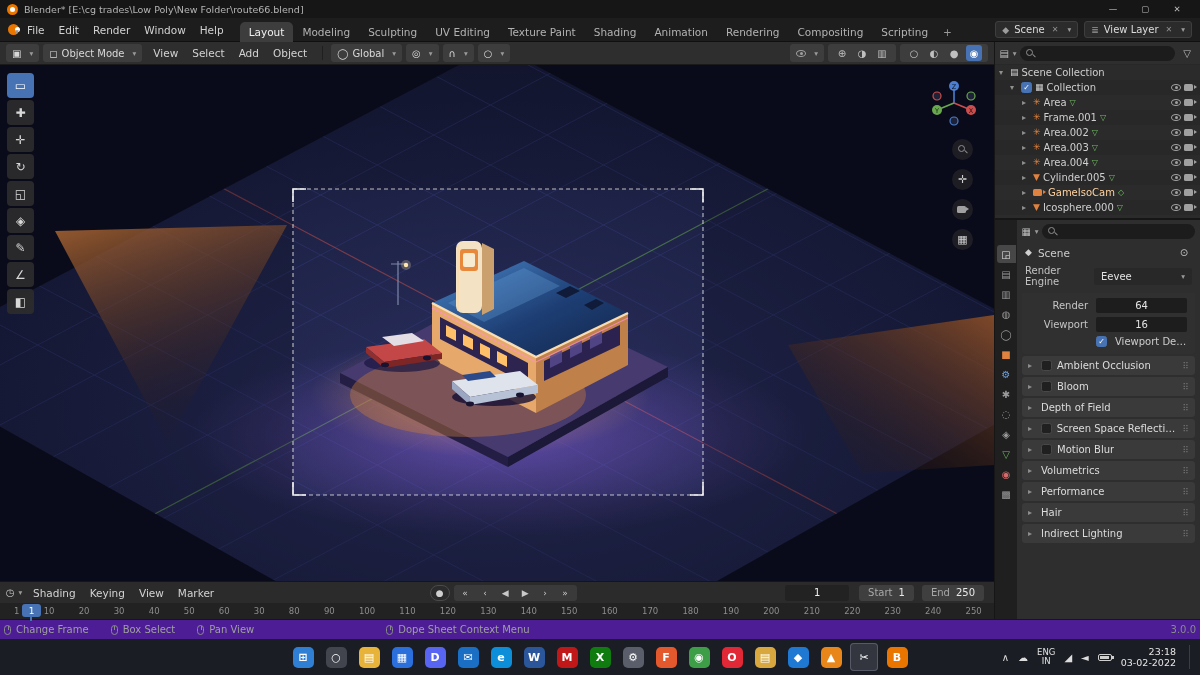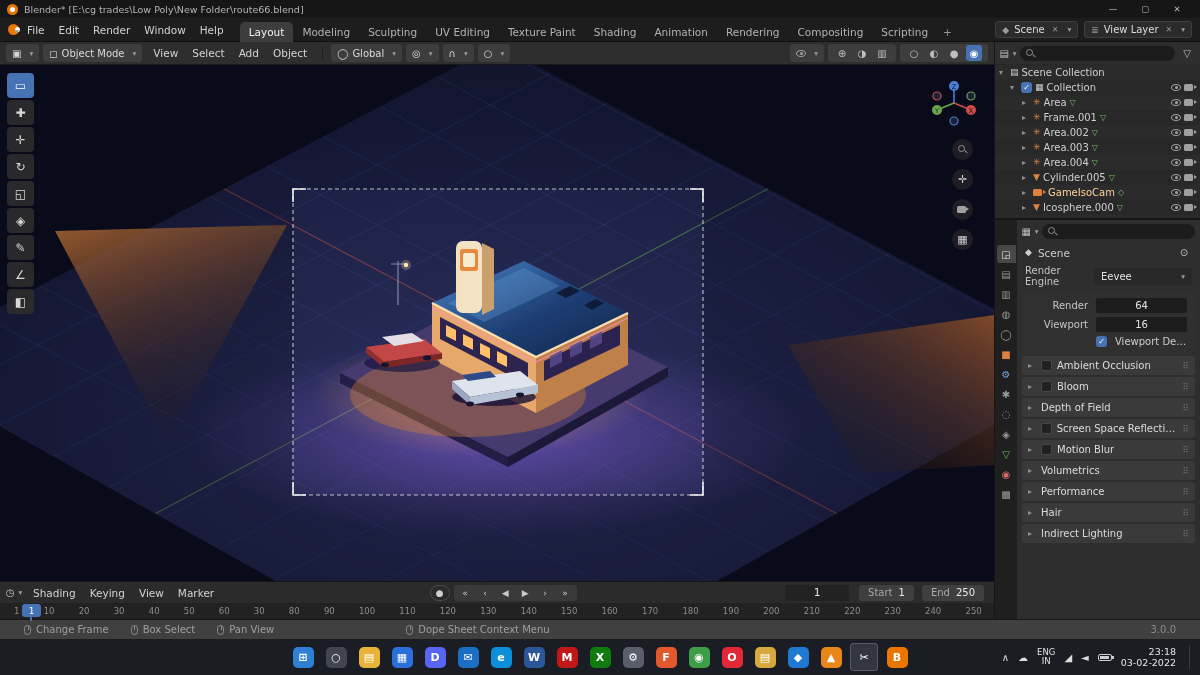--- a/index.html
+++ b/index.html
@@ -115,21 +115,21 @@
   .transport{display:flex;gap:1px;background:#3a3a3a;border-radius:3px;padding:0 2px}
   .frame-field{width:64px;height:16px;background:#222222;border-radius:3px;display:flex;align-items:center;justify-content:center;color:#f0f0f0;font-size:10px;margin-right:6px}
   .range-field{height:16px;background:#3f3f3f;border-radius:3px;display:flex;align-items:center;gap:6px;padding:0 9px;color:#e8e8e8;font-size:10px;margin-right:4px}
   .range-field .dim{color:#a8a8a8}
   .tl-ruler{flex:1;background:#222222;position:relative}
   .ruler-ticks{position:absolute;left:14px;right:12px;top:2.5px;display:flex;justify-content:space-between;color:#8d8d8d;font-size:8.5px}
   .playhead{position:absolute;left:22px;top:1px;width:19px;height:13px;background:#4772b3;border-radius:3px;color:#fff;font-size:9px;display:flex;align-items:center;justify-content:center}
   .playhead::after{content:"";position:absolute;top:13px;left:8px;width:2px;height:4px;background:#4772b3}
 
   
-  .statusbar{height:20px;flex:0 0 20px;background:#404040;border-top:1px solid #161616;display:flex;align-items:center;padding:0 24px;font-size:10px;color:#9f9f9f}
+  .statusbar{height:20px;flex:0 0 20px;background:#4c1d95;border-top:1px solid #161616;display:flex;align-items:center;padding:0 4px;font-size:10px;color:#9f9f9f}
   .status-left{display:flex;align-items:center;gap:22px}
   .status-item{display:flex;align-items:center;gap:5px;white-space:nowrap}
   .status-left .status-item:nth-child(4){margin-left:110px}
   .mouse{width:7px;height:10px;border:1px solid #8a8a8a;border-radius:3.5px;position:relative;flex:0 0 7px}
   .mouse::after{content:"";position:absolute;left:2.6px;top:0;width:1px;height:4px;background:#8a8a8a}
   .version{margin-left:auto;color:#8a8a8a}
 
   
   .taskbar{height:36px;flex:0 0 36px;background:#1b1d24;display:flex;align-items:center;padding:0 8px;position:relative}
   .tb-icons{position:absolute;left:50%;transform:translateX(-50%);display:flex;gap:5px;align-items:center}

